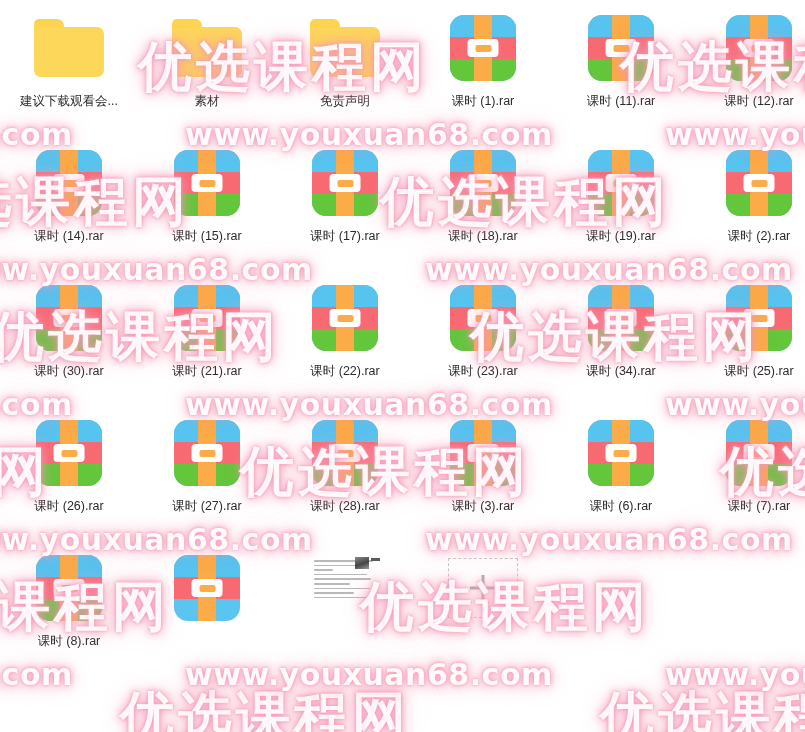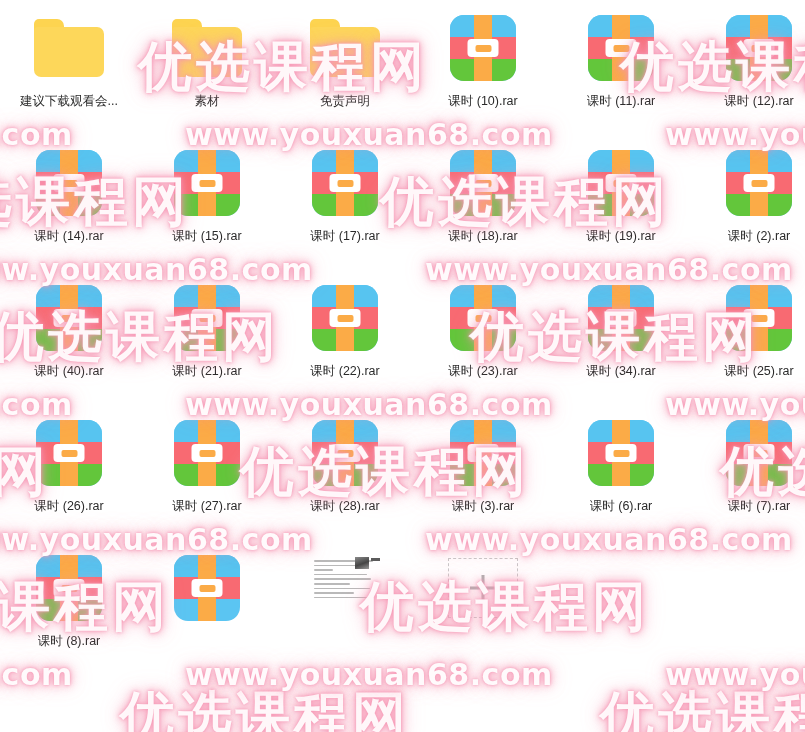--- a/index.html
+++ b/index.html
@@ -269,21 +269,21 @@
         <span class="rar-icon">
           <span class="band-top"></span>
           <span class="band-mid"></span>
           <span class="band-bot"></span>
           <span class="stripe"></span>
           <span class="buckle">
             <span class="buckle-inner"></span>
           </span>
         </span>
       </div>
-      <div class="file-label">课时 (10).rar</div>
+      <div class="file-label">课时 (1).rar</div>
     </div>
     <div class="file-cell">
       <div class="thumb-box">
         <span class="rar-icon">
           <span class="band-top"></span>
           <span class="band-mid"></span>
           <span class="band-bot"></span>
           <span class="stripe"></span>
           <span class="buckle">
             <span class="buckle-inner"></span>
@@ -395,21 +395,21 @@
         <span class="rar-icon">
           <span class="band-top"></span>
           <span class="band-mid"></span>
           <span class="band-bot"></span>
           <span class="stripe"></span>
           <span class="buckle">
             <span class="buckle-inner"></span>
           </span>
         </span>
       </div>
-      <div class="file-label">课时 (40).rar</div>
+      <div class="file-label">课时 (30).rar</div>
     </div>
     <div class="file-cell">
       <div class="thumb-box">
         <span class="rar-icon">
           <span class="band-top"></span>
           <span class="band-mid"></span>
           <span class="band-bot"></span>
           <span class="stripe"></span>
           <span class="buckle">
             <span class="buckle-inner"></span>

